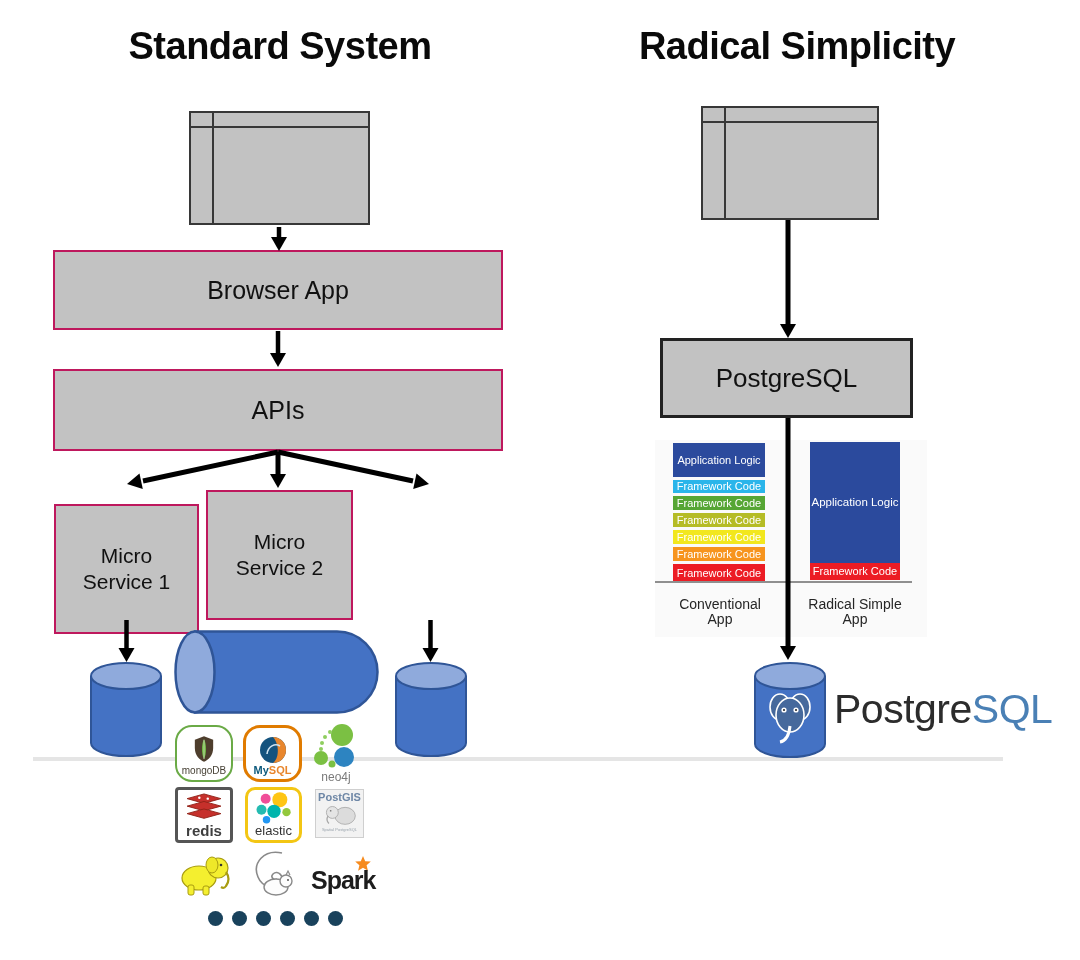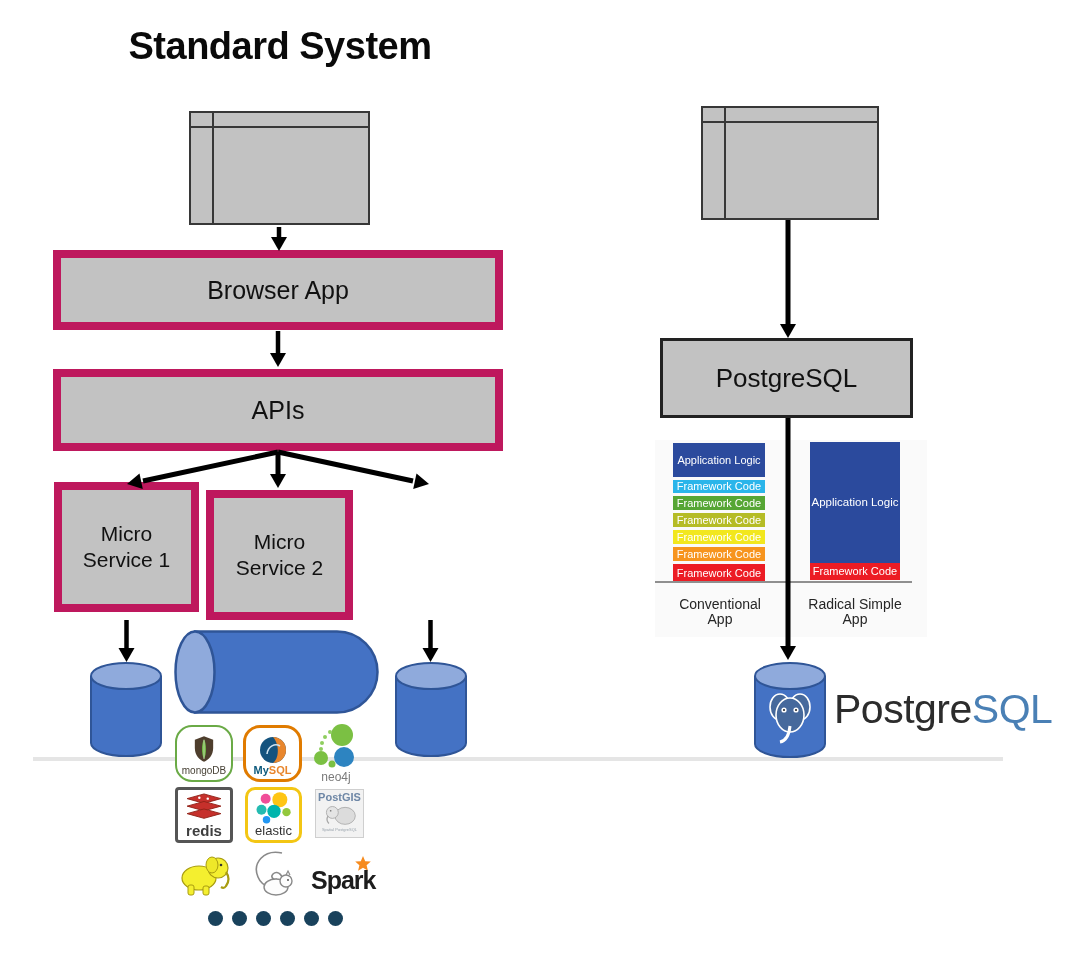--- a/index.html
+++ b/index.html
@@ -2,21 +2,21 @@
 <html><head>
 <meta charset="utf-8">
 <style>
   html,body{margin:0;padding:0;background:#ffffff;}
   .canvas{position:relative;width:1080px;height:960px;background:#ffffff;overflow:hidden;
           font-family:"Liberation Sans", sans-serif;}
   .abs{position:absolute;box-sizing:border-box;}
   .col-title{position:absolute;transform:translateX(-50%);font-size:38px;font-weight:bold;
              color:#0a0a0a;white-space:nowrap;letter-spacing:-0.5px;}
   
-  .gbox{position:absolute;box-sizing:border-box;background:#c2c2c2;border:8px solid #be185d;
+  .gbox{position:absolute;box-sizing:border-box;background:#c2c2c2;border:2px solid #be185d;
         display:flex;align-items:center;justify-content:center;text-align:center;color:#111;}
   .gbox.app{border-width:3px;border-color:#222;}
   
   .browser{position:absolute;box-sizing:border-box;background:#c2c2c2;border:2px solid #373737;}
   .browser .tb{position:absolute;left:0;top:0;right:0;height:13px;border-bottom:2px solid #373737;}
   .browser .sb{position:absolute;left:0;top:0;bottom:0;width:21px;border-right:2px solid #373737;}
   
   .chart-panel{position:absolute;background:#fafafa;}
   .stack{position:absolute;display:flex;flex-direction:column;}
   .layer{width:100%;color:#ffffff;font-size:11px;text-align:center;overflow:hidden;white-space:nowrap;}
@@ -47,21 +47,21 @@
 
   <div class="browser" style="left:189px;top:111px;width:181px;height:114px;">
     <div class="tb"></div>
     <div class="sb"></div>
   </div>
 
   <div class="gbox" style="left:53px;top:250px;width:450px;height:80px;font-size:25px;">Browser App</div>
 
   <div class="gbox" style="left:53px;top:369px;width:450px;height:82px;font-size:25px;">APIs</div>
 
-  <div class="gbox" style="left:54px;top:482px;width:145px;height:130px;font-size:21px;line-height:26px;padding:0 10px;">Micro Service 1</div>
+  <div class="gbox" style="left:54px;top:504px;width:145px;height:130px;font-size:21px;line-height:26px;padding:0 10px;">Micro Service 1</div>
   <div class="gbox" style="left:206px;top:490px;width:147px;height:130px;font-size:21px;line-height:26px;padding:0 10px;">Micro Service 2</div>
 
   <div class="gray-rule" style="left:33px;top:757px;width:970px;height:4px;"></div>
 
   <div class="abs" style="left:90px;top:662px;">
     <svg width="72" height="96" viewBox="0 0 72 96">
       <path d="M1,14 v67 a35,13 0 0 0 70,0 v-67" fill="#4472c4" stroke="#2f5597" stroke-width="2"></path>
       <ellipse cx="36" cy="14" rx="35" ry="13" fill="#8faadc" stroke="#2f5597" stroke-width="2"></ellipse>
     </svg>
   </div>
@@ -178,20 +178,21 @@
 
   <div class="dots-row" style="left:208px;top:911px;">
     <div class="dot"></div>
     <div class="dot"></div>
     <div class="dot"></div>
     <div class="dot"></div>
     <div class="dot"></div>
     <div class="dot"></div>
   </div>
 
+  <div class="col-title" style="left:797px;top:25px;">Radical Simplicity</div>
 
   <div class="browser" style="left:701px;top:106px;width:178px;height:114px;">
     <div class="tb"></div>
     <div class="sb"></div>
   </div>
 
   <div class="gbox app" style="left:660px;top:338px;width:253px;height:80px;font-size:26px;">PostgreSQL</div>
 
   <div class="chart-panel" style="left:655px;top:440px;width:272px;height:197px;"></div>
 

